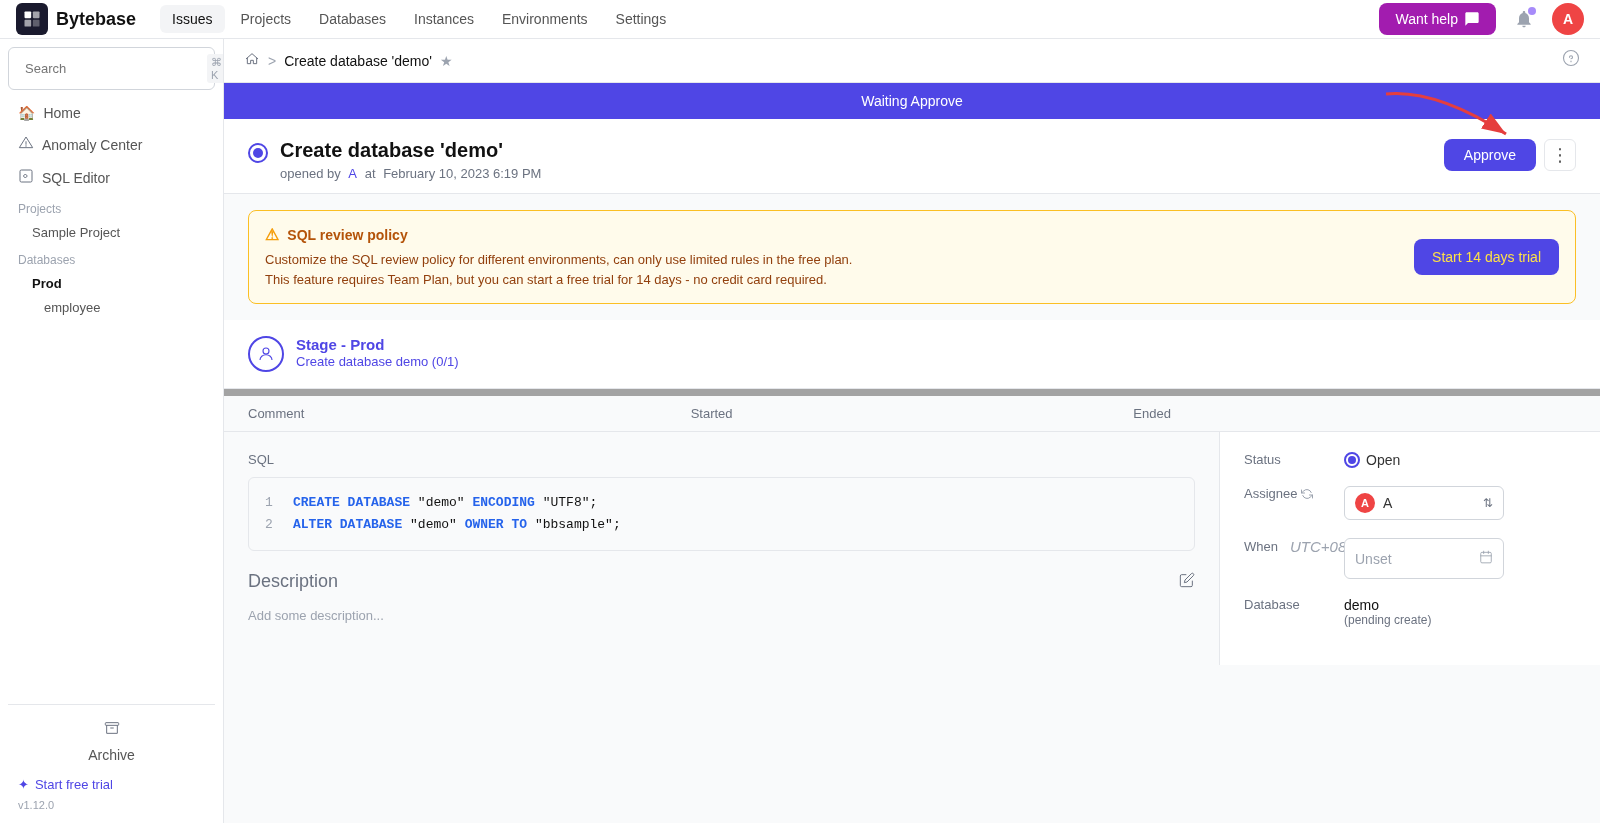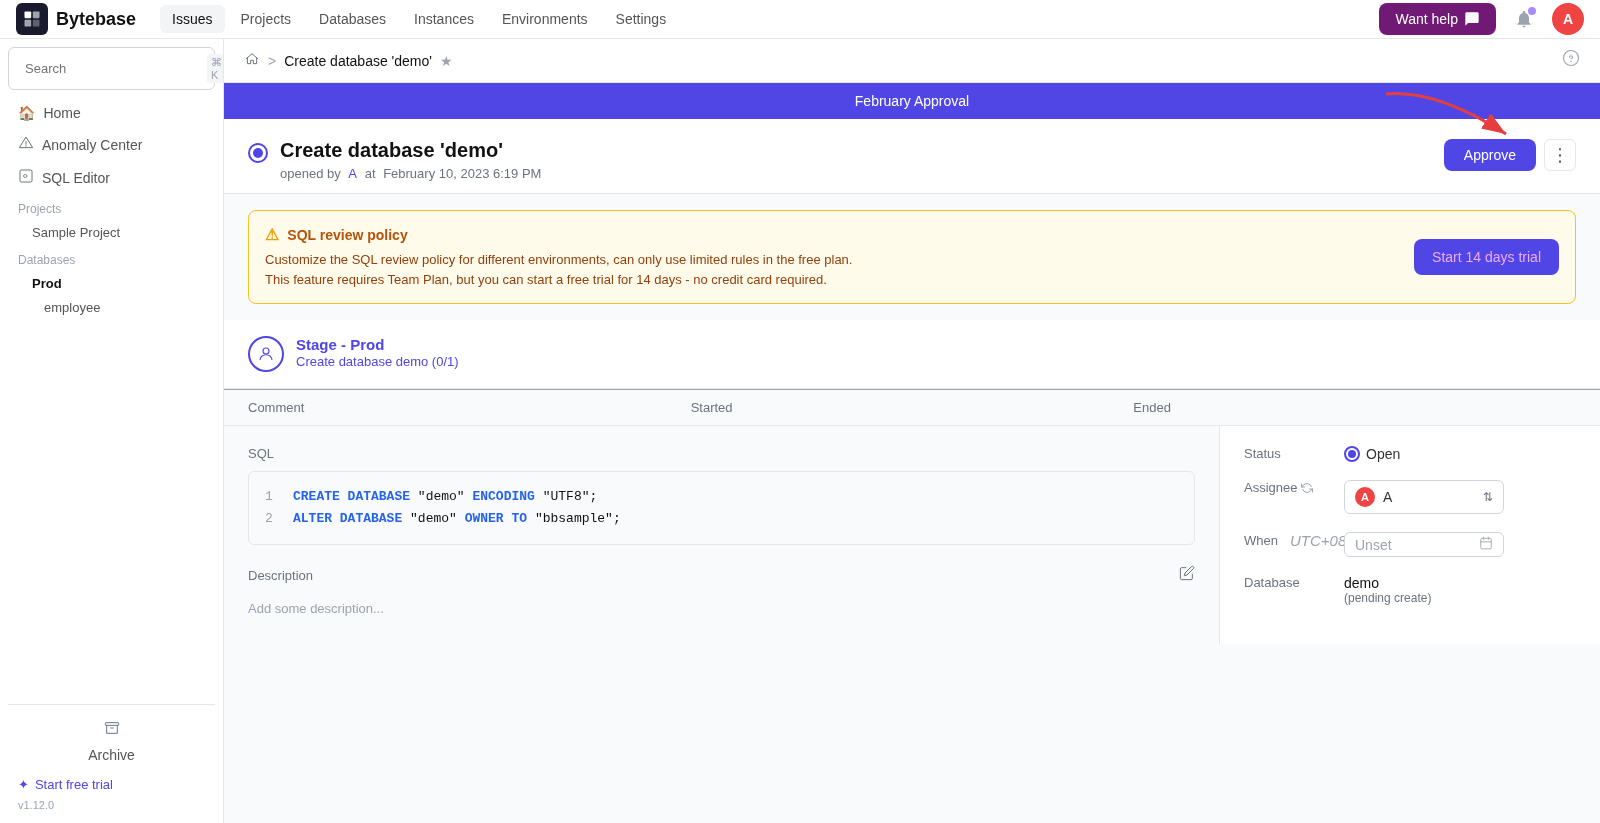--- a/index.html
+++ b/index.html
@@ -11,21 +11,21 @@
       height: 39px; padding: 0 16px; flex-shrink: 0; z-index: 10;
     }
     .logo { display: flex; align-items: center; gap: 8px; margin-right: 24px; }
     .logo-icon { width: 32px; height: 32px; background: #1a1a2e; border-radius: 6px; display: flex; align-items: center; justify-content: center; color: #fff; font-size: 18px; font-weight: bold; }
     .logo-text { font-size: 18px; font-weight: 700; color: #111; }
     .nav-items { display: flex; gap: 4px; flex: 1; }
     .nav-item { padding: 6px 12px; border-radius: 6px; cursor: pointer; font-size: 14px; color: #555; }
     .nav-item.active { background: #f3f4f6; color: #111; font-weight: 500; }
     .nav-right { display: flex; align-items: center; gap: 12px; }
     .want-help-btn {
-      background: #701a75; color: #fff; border: none; border-radius: 8px;
+      background: #a21caf; color: #fff; border: none; border-radius: 8px;
       padding: 8px 16px; font-size: 14px; cursor: pointer; display: flex; align-items: center; gap: 6px;
     }
     .notif-icon { width: 32px; height: 32px; display: flex; align-items: center; justify-content: center; cursor: pointer; position: relative; }
     .notif-dot { position: absolute; top: 4px; right: 4px; width: 8px; height: 8px; background: #a78bfa; border-radius: 50%; }
     .avatar { width: 32px; height: 32px; background: #ef4444; border-radius: 50%; display: flex; align-items: center; justify-content: center; color: #fff; font-weight: 700; font-size: 14px; cursor: pointer; }
 
     
     .main-layout { display: flex; flex: 1; overflow: hidden; }
 
     
@@ -94,37 +94,37 @@
 
     
     .sql-review-warning {
       margin: 16px 24px; background: #fffbeb; border: 1px solid #fbbf24;
       border-radius: 8px; padding: 14px 16px; position: relative;
     }
     .sql-review-title { display: flex; align-items: center; gap: 8px; font-weight: 600; color: #b45309; margin-bottom: 6px; font-size: 14px; }
     .sql-review-body { font-size: 13px; color: #92400e; line-height: 1.5; }
     .trial-btn {
       position: absolute; right: 16px; top: 50%; transform: translateY(-50%);
-      background: #4f46e5; color: #f0abfc; border: none; border-radius: 8px;
+      background: #4f46e5; color: #fde047; border: none; border-radius: 8px;
       padding: 10px 18px; font-size: 14px; cursor: pointer; font-weight: 500; white-space: nowrap; margin-left: 12px;
     }
 
     
     .stage-section {
       display: flex; align-items: flex-start; gap: 12px; padding: 16px 24px;
       background: #fff; border-bottom: 1px solid #e5e7eb; margin-top: 8px;
     }
     .stage-avatar { width: 36px; height: 36px; border-radius: 50%; border: 2px solid #4f46e5; display: flex; align-items: center; justify-content: center; color: #4f46e5; font-size: 18px; flex-shrink: 0; }
     .stage-link { color: #4f46e5; font-weight: 600; font-size: 15px; text-decoration: none; cursor: pointer; }
     .stage-sub-link { color: #4f46e5; font-size: 13px; text-decoration: none; cursor: pointer; }
 
     
     .table-header {
       display: grid; grid-template-columns: 1fr 1fr 1fr;
-      background: #f9fafb; border-bottom: 1px solid #e5e7eb; border-top: 1px solid #a3a3a3;
+      background: #f9fafb; border-bottom: 1px solid #e5e7eb; border-top: 7px solid #a3a3a3;
       padding: 10px 24px;
     }
     .table-col { font-size: 13px; color: #6b7280; font-weight: 500; }
 
     
     .content-panels { display: flex; gap: 0; }
     .main-panel { flex: 1; padding: 20px 24px; border-right: 1px solid #e5e7eb; }
     .side-panel { width: 380px; padding: 20px 24px; background: #fff; flex-shrink: 0; }
 
     
@@ -134,40 +134,40 @@
       padding: 14px 16px; font-family: 'Courier New', monospace; font-size: 13px;
       line-height: 1.7; color: #111;
     }
     .code-line { display: flex; gap: 12px; }
     .line-num { color: #9ca3af; user-select: none; min-width: 16px; }
     .kw { color: #2563eb; font-weight: 600; }
     .str { color: #111; }
 
     
     .desc-header { display: flex; align-items: center; justify-content: space-between; margin-top: 20px; margin-bottom: 8px; }
-    .desc-label { font-size: 13px; color: #6b7280; font-weight: 500; }
+    .desc-label { font-size: 18px; color: #6b7280; font-weight: 500; }
     .edit-icon { cursor: pointer; color: #6b7280; font-size: 16px; }
     .desc-placeholder { font-size: 13px; color: #9ca3af; padding: 8px 0; }
 
     
     .field-row { display: flex; align-items: flex-start; margin-bottom: 18px; }
     .field-label { font-size: 13px; color: #6b7280; width: 100px; flex-shrink: 0; display: flex; align-items: center; gap: 4px; }
     .field-value { flex: 1; }
     .status-open { display: flex; align-items: center; gap: 6px; font-size: 14px; font-weight: 500; }
     .status-radio { width: 16px; height: 16px; border: 2px solid #4f46e5; border-radius: 50%; display: flex; align-items: center; justify-content: center; }
     .status-radio-inner { width: 8px; height: 8px; background: #4f46e5; border-radius: 50%; }
     .assignee-select {
       display: flex; align-items: center; border: 1px solid #d1d5db; border-radius: 6px;
       padding: 6px 10px; gap: 8px; cursor: pointer; background: #fff; width: 160px;
     }
     .assignee-avatar { width: 20px; height: 20px; background: #ef4444; border-radius: 50%; display: flex; align-items: center; justify-content: center; color: #fff; font-size: 11px; font-weight: 700; }
     .select-arrow { margin-left: auto; color: #6b7280; font-size: 12px; }
     .when-select {
       display: flex; align-items: center; border: 1px solid #d1d5db; border-radius: 6px;
-      padding: 3px 10px; gap: 8px; cursor: pointer; background: #fff; width: 160px; color: #9ca3af;
+      padding: 11px 10px; gap: 8px; cursor: pointer; background: #fff; width: 160px; color: #9ca3af;
     }
     .db-value { font-size: 14px; color: #111; }
     .db-sub { font-size: 12px; color: #6b7280; }
 
     
     .approve-area { position: relative; }
   </style>
 </head>
 <body>
 
@@ -282,21 +282,21 @@
       <span class="star-icon">★</span>
       <span class="help-circle">
         <svg width="18" height="18" fill="none" viewBox="0 0 24 24">
             <circle cx="12" cy="12" r="10" stroke="#9ca3af" stroke-width="1.5"></circle>
             <path d="M12 17v-1M12 13a2 2 0 1 0-2-2" stroke="#9ca3af" stroke-width="1.5" stroke-linecap="round"></path>
           </svg>
       </span>
     </div>
 
     <div class="waiting-banner">
-      <span>February Approval</span>
+      <span>Waiting Approve</span>
     </div>
 
     <div class="issue-header">
       <div class="issue-radio">
         <div class="issue-radio-inner"></div>
       </div>
       <div>
         <div class="issue-title">Create database 'demo'</div>
         <div class="issue-meta">
           <span>opened by</span>

